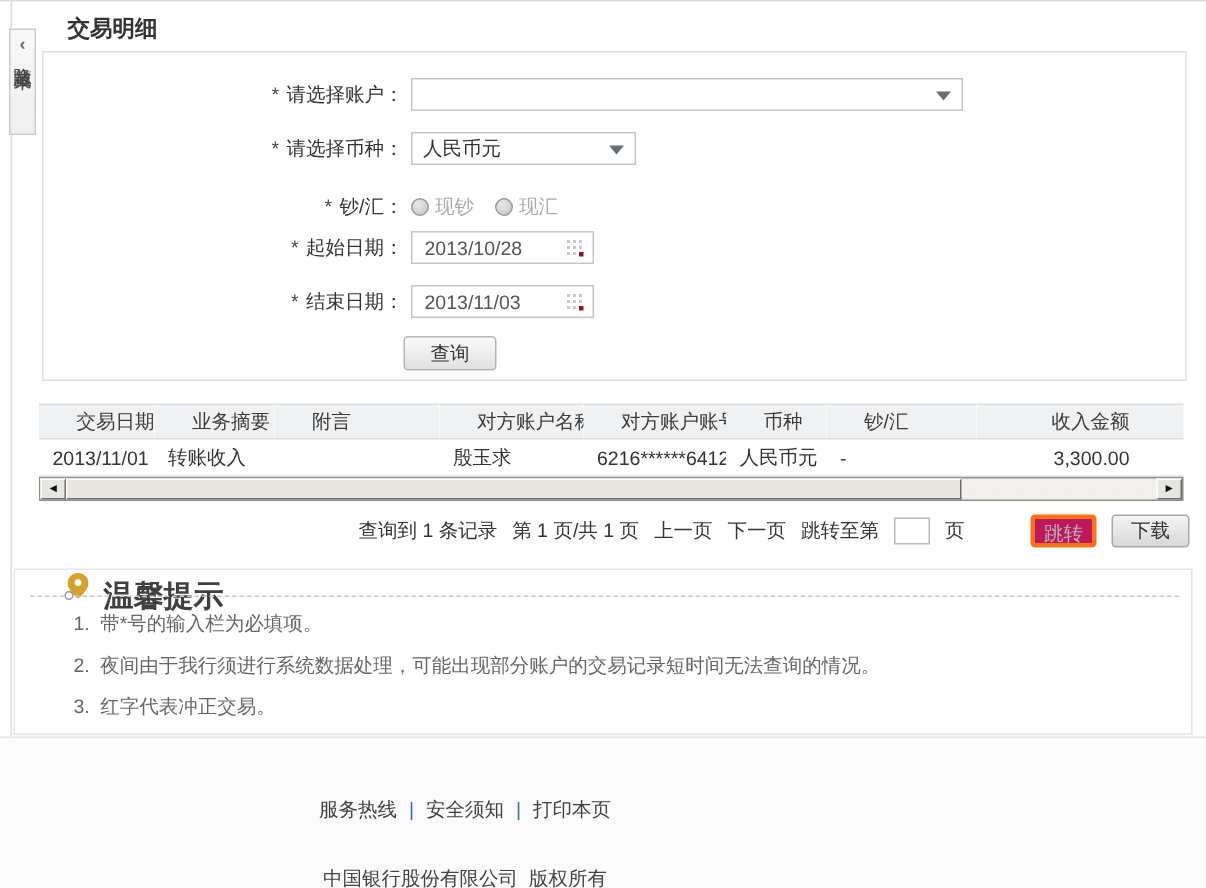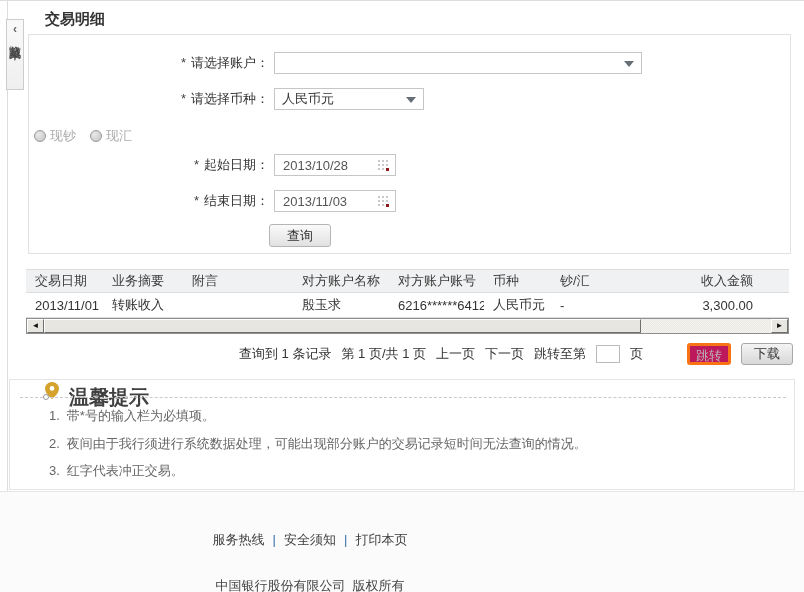--- a/index.html
+++ b/index.html
@@ -47,21 +47,21 @@
   .cal-icon { position:absolute; right:4px; top:4px; cursor:pointer; }
   .btn {
     display:inline-block; text-align:center; cursor:pointer; color:#333;
     background:linear-gradient(#fafafa,#e1e1e1); border:1px solid #b5b5b5; border-radius:3px;
   }
   .query-btn { position:absolute; left:240px; top:189px; width:62px; height:23px; line-height:21px; }
 
   .data-table { position:absolute; left:26px; top:268px; width:763px; border-collapse:collapse; table-layout:fixed; }
   .data-table th {
     background:#f0f1f2; font-weight:normal; color:#3c3c3c; text-align:left; height:23px;
-    border-top:1px solid #ddd; border-bottom:1px solid #ddd; padding:0 0 0 9px; overflow:hidden; white-space:nowrap;
+    border-top:1px solid #ddd; border-bottom:1px solid #ddd; padding:0 0 0 25px; overflow:hidden; white-space:nowrap;
   }
   .data-table td { height:25px; color:#333; padding:0 0 0 9px; border-bottom:1px solid #ddd; overflow:hidden; white-space:nowrap; }
   .data-table th.num, .data-table td.num { text-align:right; padding:0 36px 0 0; }
 
   .h-scrollbar {
     position:absolute; left:26px; top:317px; width:763px; height:16px;
     border:1px solid #8f8f8f;
     background-color:#f6f5f1;
     background-image:
       linear-gradient(45deg,#e9e7e1 25%,transparent 25%,transparent 75%,#e9e7e1 75%),
@@ -131,20 +131,21 @@
   <div class="form-row" style="top:53px;">
     <div class="form-label"><span class="req">*</span><span>请选择币种：</span></div>
     <div class="ctrl-gap"></div>
     <div class="select-box" style="width:150px;">
       <span>人民币元</span>
       <span class="select-arrow"></span>
     </div>
   </div>
 
   <div class="form-row" style="top:92px;">
+    <div class="form-label"><span class="req">*</span><span>钞/汇：</span></div>
     <div class="ctrl-gap"></div>
     <div class="radio-group">
       <span class="radio-opt">
         <span class="radio-circle"></span>
         <span>现钞</span>
       </span>
       <span class="radio-opt">
         <span class="radio-circle"></span>
         <span>现汇</span>
       </span>

